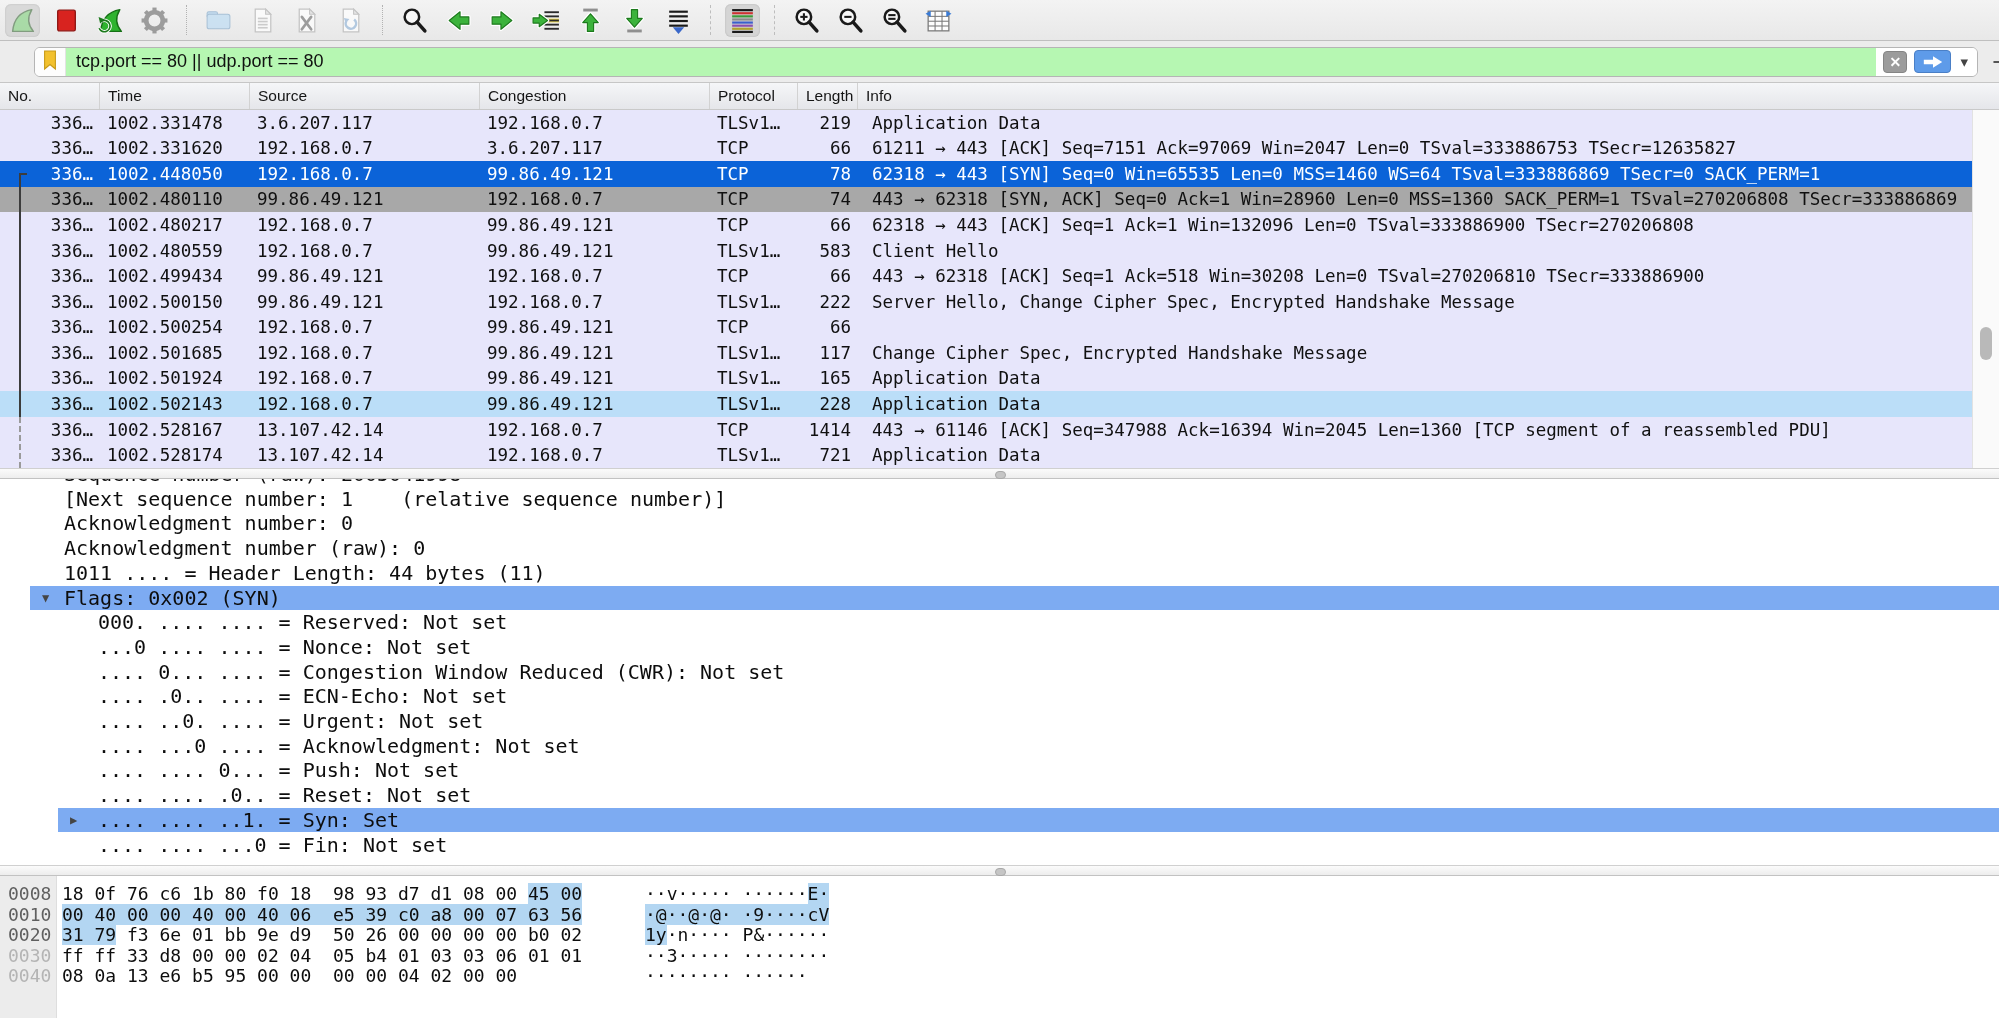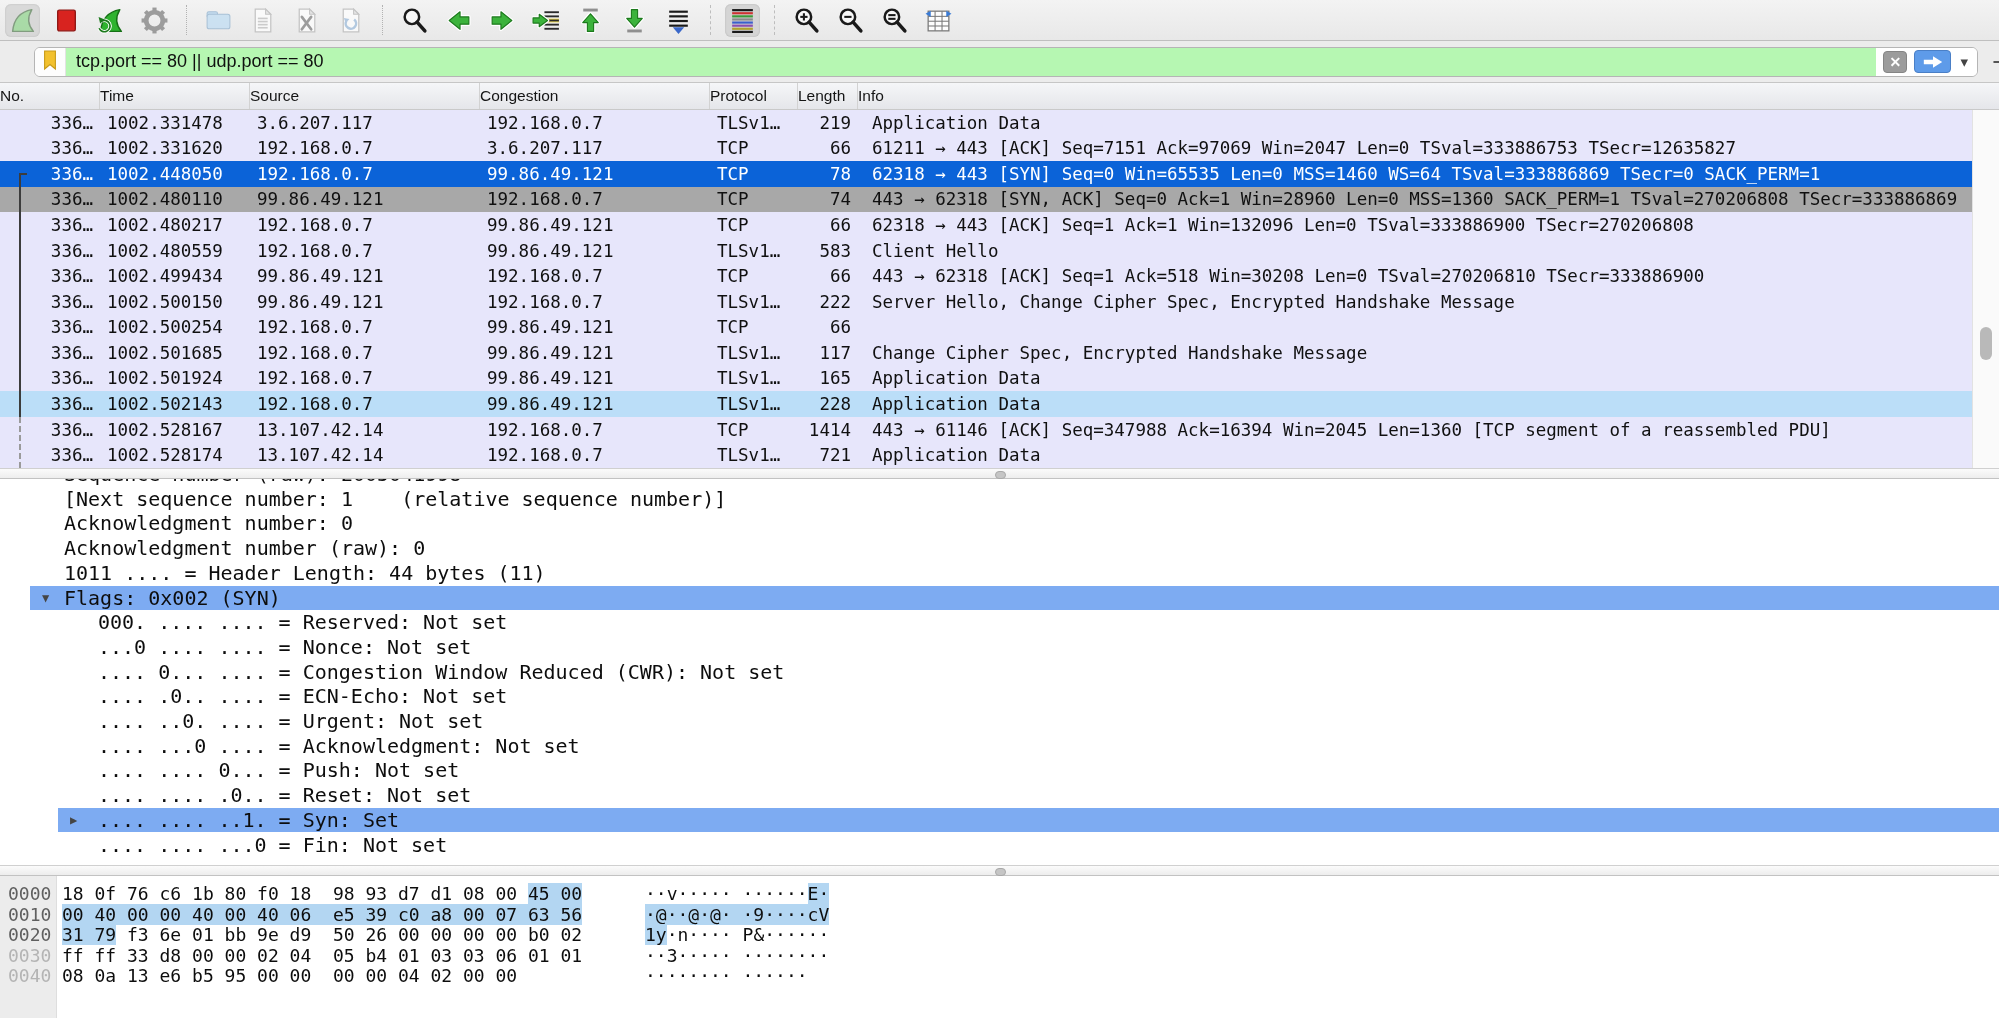--- a/index.html
+++ b/index.html
@@ -34,21 +34,21 @@
   .fapply svg{width:22px;height:14px;display:block;}
   .fcaret{color:#444;font-size:15px;padding:0 2px;display:flex;align-items:center;}
   #faddbtn{margin-left:14px;font-size:30px;color:#555;line-height:28px;flex:0 0 auto;}
 
   
   #plist{position:absolute;top:83px;left:0;width:100%;height:385px;background:#fff;}
   #plheader{height:27px;background:linear-gradient(#f5f6f8,#e5e6ea);border-bottom:1px solid #c9c9c9;
     display:flex;font-size:15.5px;color:#151515;box-sizing:border-box;}
   .ph{border-right:1px solid #d2d2d2;display:flex;align-items:center;box-sizing:border-box;
     overflow:hidden;white-space:nowrap;flex:0 0 auto;}
-  .ph .phl{display:inline-block;overflow:hidden;white-space:nowrap;}
+  .ph .phl{padding-left:8px;display:inline-block;overflow:hidden;white-space:nowrap;}
   .ph.last{flex:1;border-right:none;}
   #prows{position:absolute;top:27px;left:0;right:27px;bottom:0;overflow:hidden;
     font-family:"DejaVu Sans Mono",monospace;font-size:17.5px;text-align:center;}
   .prow{height:25.57px;display:flex;align-items:center;background:#e7e6fb;color:#101010;white-space:nowrap;overflow:hidden;}
   .prow.selected{background:#0b63d8;color:#ffffff;}
   .prow.gray{background:#a8a8a8;color:#101010;}
   .prow.lblue{background:#bbdef8;color:#101010;}
   .pc{flex:0 0 auto;overflow:hidden;box-sizing:border-box;height:100%;display:flex;align-items:center;padding-left:7px;}
   .pc.r{justify-content:flex-end;padding-right:7px;padding-left:0;}
   .pc.info{flex:1;padding-left:14px;}
@@ -565,21 +565,21 @@
     </div>
 
   <div id="split2" class="splitter">
       <div class="sdot"></div>
     </div>
 
   <div id="hex">
     <div id="hexgutter"></div>
     <div id="hexrows">
         <div class="hrow" style="top:8px">
-     <span class="hoff">0000</span>
+     <span class="hoff">0008</span>
      <span class="hbytes">18 0f 76 c6 1b 80 f0 18  98 93 d7 d1 08 00 <span class="hl">45 00</span></span>
      <span class="hascii">··v····· ······<span class="hl">E·</span></span>
    </div>
         <div class="hrow" style="top:28.5px">
      <span class="hoff">0010</span>
      <span class="hbytes"><span class="hl">00 40 00 00 40 00 40 06  e5 39 c0 a8 00 07 63 56</span></span>
      <span class="hascii"><span class="hl">·@··@·@· ·9····cV</span></span>
    </div>
         <div class="hrow" style="top:49px">
      <span class="hoff">0020</span>

